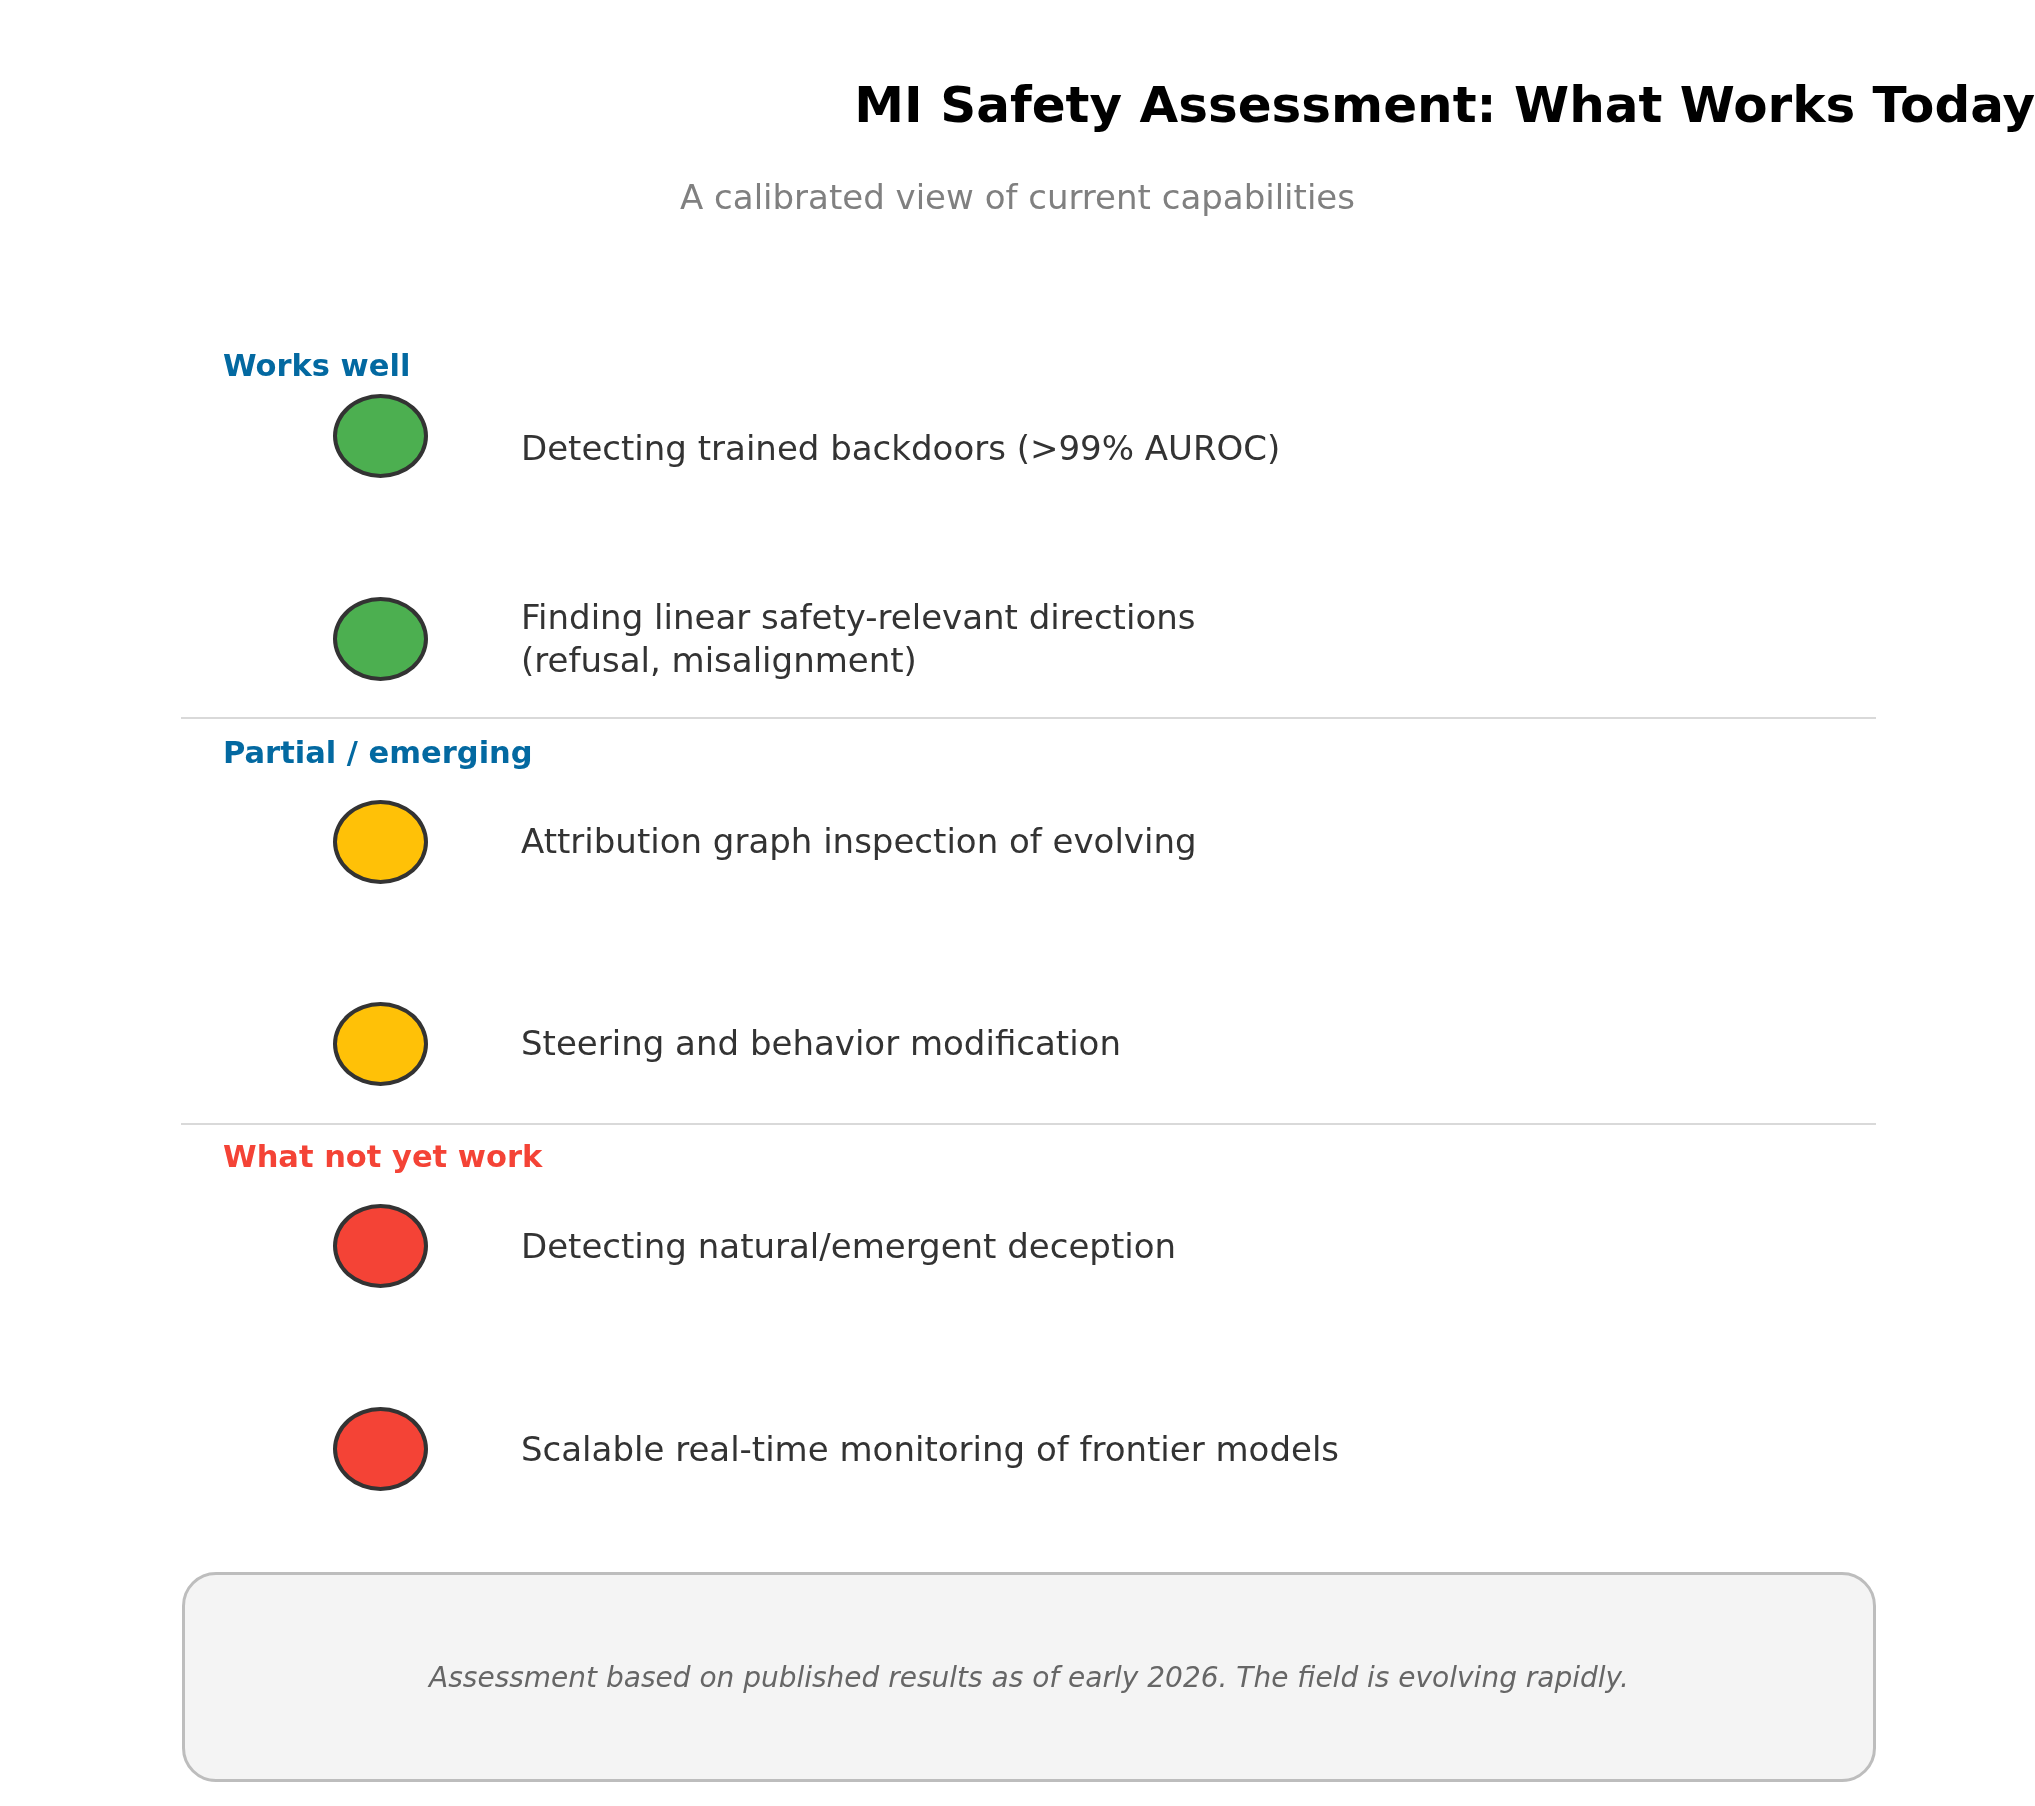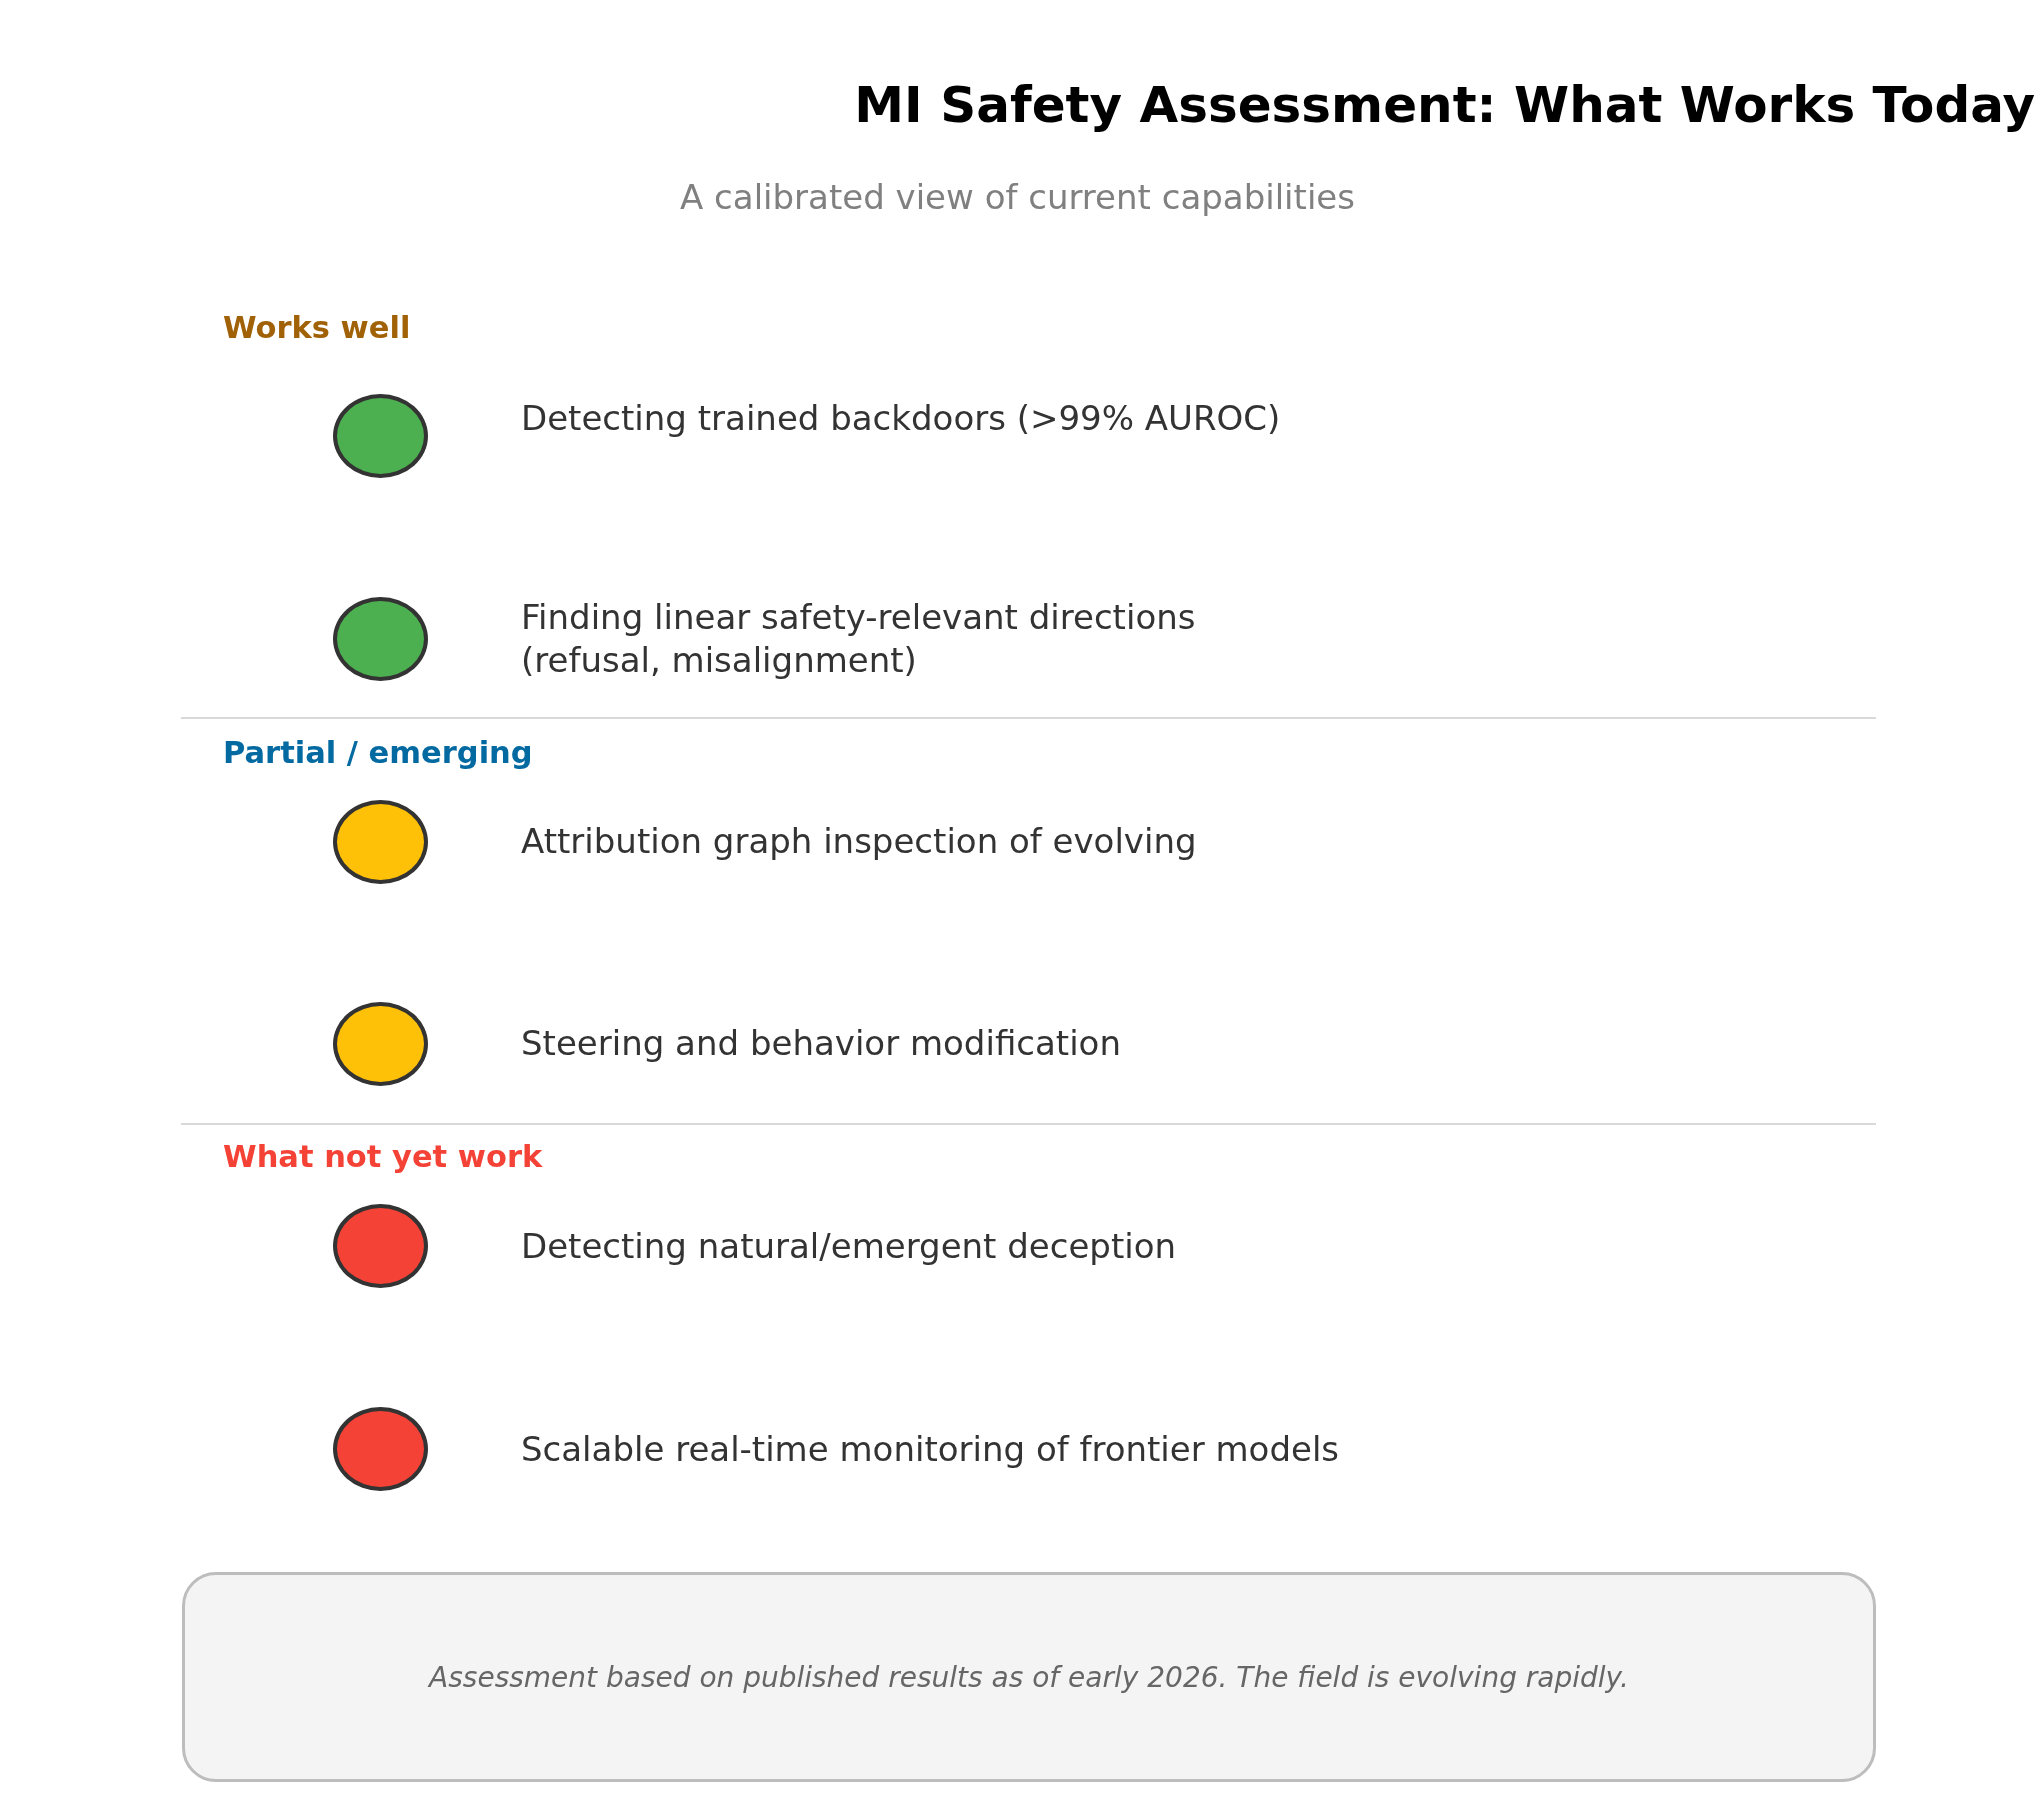--- a/index.html
+++ b/index.html
@@ -12,23 +12,23 @@
   .item-text { position:absolute; left:521px; font-size:34px; color:#333333; line-height:43px; white-space:pre; }
   .footer-box { position:absolute; left:182px; top:1572px; width:1694px; height:210px; box-sizing:border-box; background:#f4f4f4; border:3px solid #bdbdbd; border-radius:34px; display:flex; align-items:center; justify-content:center; }
   .footer-text { font-size:28px; font-style:italic; color:#666666; }
 </style>
 </head>
 <body>
 
 <div class="title">MI Safety Assessment: What Works Today</div>
 <div class="subtitle">A calibrated view of current capabilities</div>
 
-<div class="section-label" style="top:310px;color:#a16207">Works well</div>
+<div class="section-label" style="top:348px;color:#0369a1">Works well</div>
 <div class="light" style="left:333px;top:394px;background:#4caf50"></div>
-<div class="item-text" style="top:397px">Detecting trained backdoors (&gt;99% AUROC)</div>
+<div class="item-text" style="top:427px">Detecting trained backdoors (&gt;99% AUROC)</div>
 <div class="light" style="left:333px;top:597px;background:#4caf50"></div>
 <div class="item-text" style="top:596px">Finding linear safety-relevant directions
 (refusal, misalignment)</div>
 
 <div class="divider" style="top:717px"></div>
 
 <div class="section-label" style="top:735px;color:#0369a1">Partial / emerging</div>
 <div class="light" style="left:333px;top:800px;background:#ffc107"></div>
 <div class="item-text" style="top:820px">Attribution graph inspection of evolving</div>
 <div class="light" style="left:333px;top:1002px;background:#ffc107"></div>

